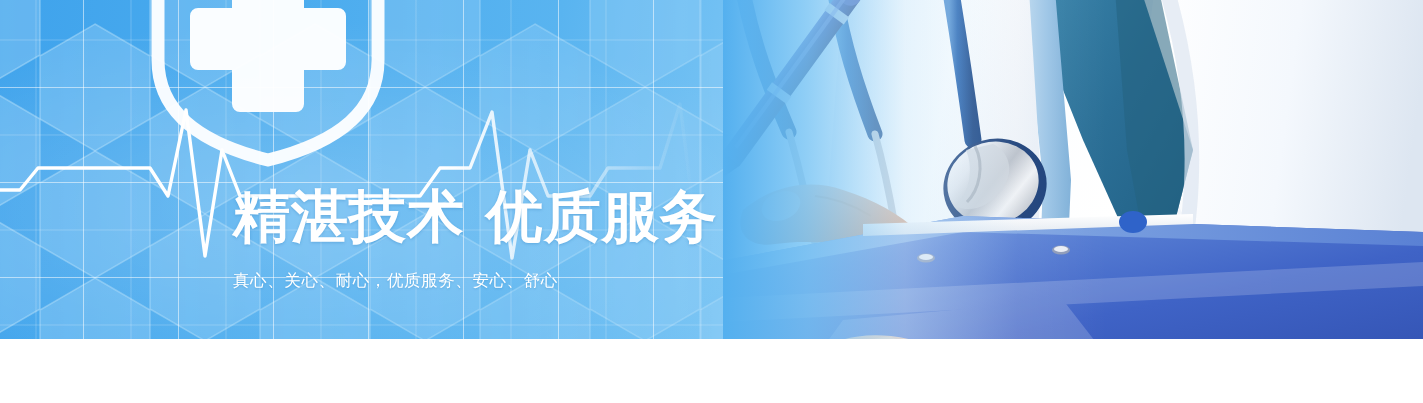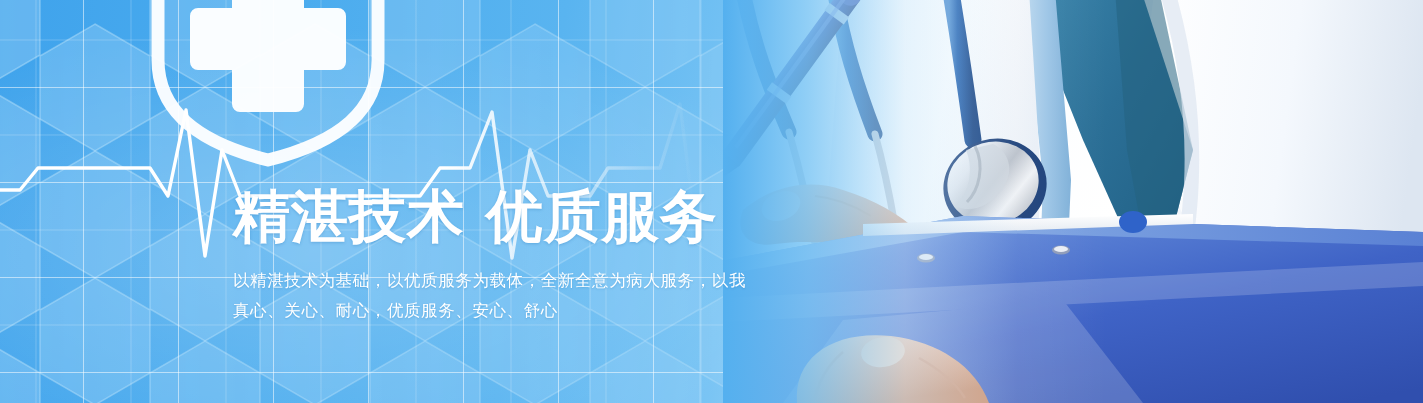--- a/index.html
+++ b/index.html
@@ -3,21 +3,21 @@
 <meta charset="utf-8">
 <style>
   * { margin:0; padding:0; box-sizing:border-box; }
   html,body{ background:#ffffff; }
   body{
     font-family:"DejaVu Sans","Liberation Sans",sans-serif;
   }
   .banner{
     position:relative;
     width:1423px;
-    height:403px;
+    height:339px;
     overflow:hidden;
     background:#3b82f6;
   }
 
   
   .bg-base{
     position:absolute; inset:0;
     background:
       linear-gradient(100deg,
         #3fa3ec 0%,
@@ -339,18 +339,17 @@
       </g>
 
       <rect x="0" y="0" width="700" height="403" fill="none"></rect>
     </svg>
     <div class="photo-fade"></div>
   </div>
 
   <div class="copy">
     <div class="headline">精湛技术 优质服务</div>
     <div class="sub">
-      <div>以精湛技术为基础，以优质服务为载体，全新全意为病人服务，以我</div>
       <div>真心、关心、耐心，优质服务、安心、舒心</div>
     </div>
   </div>
 
 </div>
 
 </body></html>

